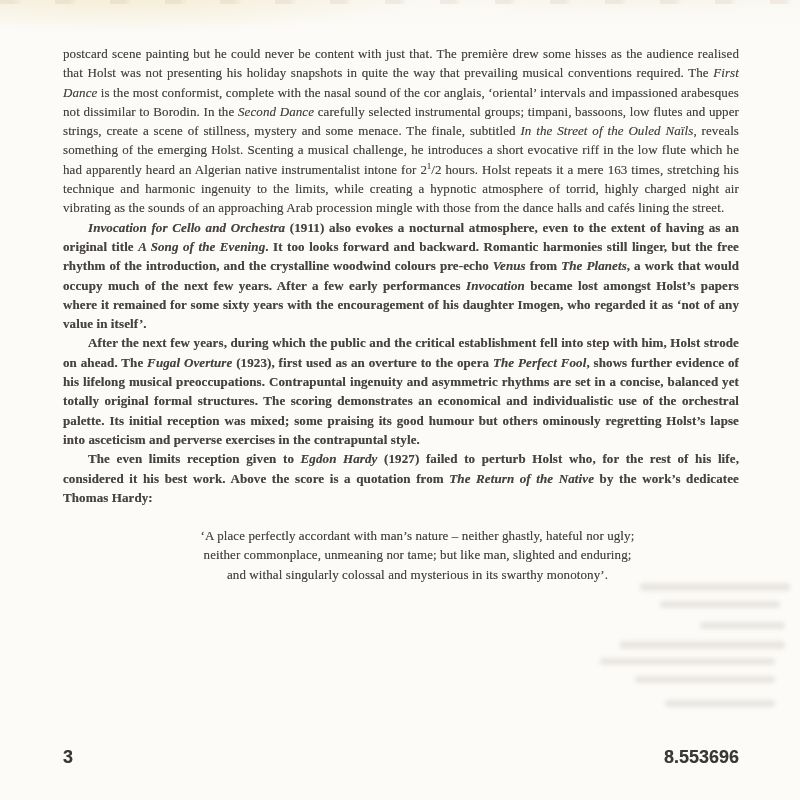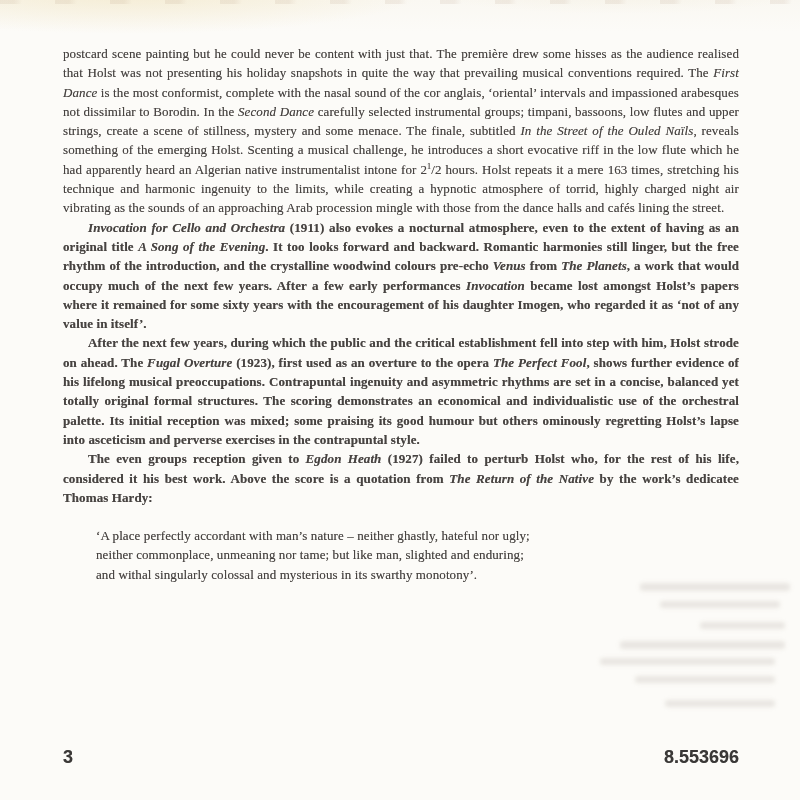--- a/index.html
+++ b/index.html
@@ -32,21 +32,21 @@
     color: #474341;
     text-align: justify;
     letter-spacing: 0.1px;
     text-shadow: 0 0 0.5px rgba(71,67,65,0.55);
   }
   .para { margin: 0; }
   .para.indent { text-indent: 25px; font-weight: bold; }
   .para sup { font-size: 0.62em; line-height: 0; vertical-align: super; }
   .quote-block {
     margin: 19px 0 30px 33px;
-    text-align: left;
+    text-align: center;
   }
   .quote-line { white-space: nowrap; }
   .footer {
     position: absolute;
     left: 63px; top: 747px; width: 676px;
     display: flex;
     justify-content: space-between;
     align-items: baseline;
     font-family: "Liberation Sans", sans-serif;
     font-weight: bold;
@@ -73,21 +73,21 @@
 <body>
 
 <div class="page">
   <div class="top-edge-artifact"></div>
 
   <div class="content">
 
   <p class="para"><span>postcard scene painting but he could never be content with just that. The première drew some hisses as the audience realised that Holst was not presenting his holiday snapshots in quite the way that prevailing musical conventions required. The </span><i>First Dance</i><span> is the most conformist, complete with the nasal sound of the cor anglais, ‘oriental’ intervals and impassioned arabesques not dissimilar to Borodin. In the </span><i>Second Dance</i><span> carefully selected instrumental groups; timpani, bassoons, low flutes and upper strings, create a scene of stillness, mystery and some menace. The finale, subtitled </span><i>In the Street of the Ouled Naïls</i><span>, reveals something of the emerging Holst. Scenting a musical challenge, he introduces a short evocative riff in the low flute which he had apparently heard an Algerian native instrumentalist intone for 2</span><sup>1</sup><span>/2 hours. Holst repeats it a mere 163 times, stretching his technique and harmonic ingenuity to the limits, while creating a hypnotic atmosphere of torrid, highly charged night air vibrating as the sounds of an approaching Arab procession mingle with those from the dance halls and cafés lining the street.</span></p>
       <p class="para indent"><i>Invocation for Cello and Orchestra</i><span> (1911) also evokes a nocturnal atmosphere, even to the extent of having as an original title </span><i>A Song of the Evening</i><span>. It too looks forward and backward. Romantic harmonies still linger, but the free rhythm of the introduction, and the crystalline woodwind colours pre-echo </span><i>Venus</i><span> from </span><i>The Planets</i><span>, a work that would occupy much of the next few years. After a few early performances </span><i>Invocation</i><span> became lost amongst Holst’s papers where it remained for some sixty years with the encouragement of his daughter Imogen, who regarded it as ‘not of any value in itself’.</span></p>
       <p class="para indent"><span>After the next few years, during which the public and the critical establishment fell into step with him, Holst strode on ahead. The </span><i>Fugal Overture</i><span> (1923), first used as an overture to the opera </span><i>The Perfect Fool</i><span>, shows further evidence of his lifelong musical preoccupations. Contrapuntal ingenuity and asymmetric rhythms are set in a concise, balanced yet totally original formal structures. The scoring demonstrates an economical and individualistic use of the orchestral palette. Its initial reception was mixed; some praising its good humour but others ominously regretting Holst’s lapse into asceticism and perverse exercises in the contrapuntal style.</span></p>
-      <p class="para indent"><span>The even groups reception given to </span><i>Egdon Heath</i><span> (1927) failed to perturb Holst who, for the rest of his life, considered it his best work. Above the score is a quotation from </span><i>The Return of the Native</i><span> by the work’s dedicatee Thomas Hardy:</span></p>
+      <p class="para indent"><span>The even limits reception given to </span><i>Egdon Hardy</i><span> (1927) failed to perturb Holst who, for the rest of his life, considered it his best work. Above the score is a quotation from </span><i>The Return of the Native</i><span> by the work’s dedicatee Thomas Hardy:</span></p>
       <div class="quote-block">
         <div class="quote-line">‘A place perfectly accordant with man’s nature – neither ghastly, hateful nor ugly;</div>
         <div class="quote-line">neither commonplace, unmeaning nor tame; but like man, slighted and enduring;</div>
         <div class="quote-line">and withal singularly colossal and mysterious in its swarthy monotony’.</div>
       </div>
     </div>
 
   <div class="footer">
     <span>3</span>
     <span>8.553696</span>

